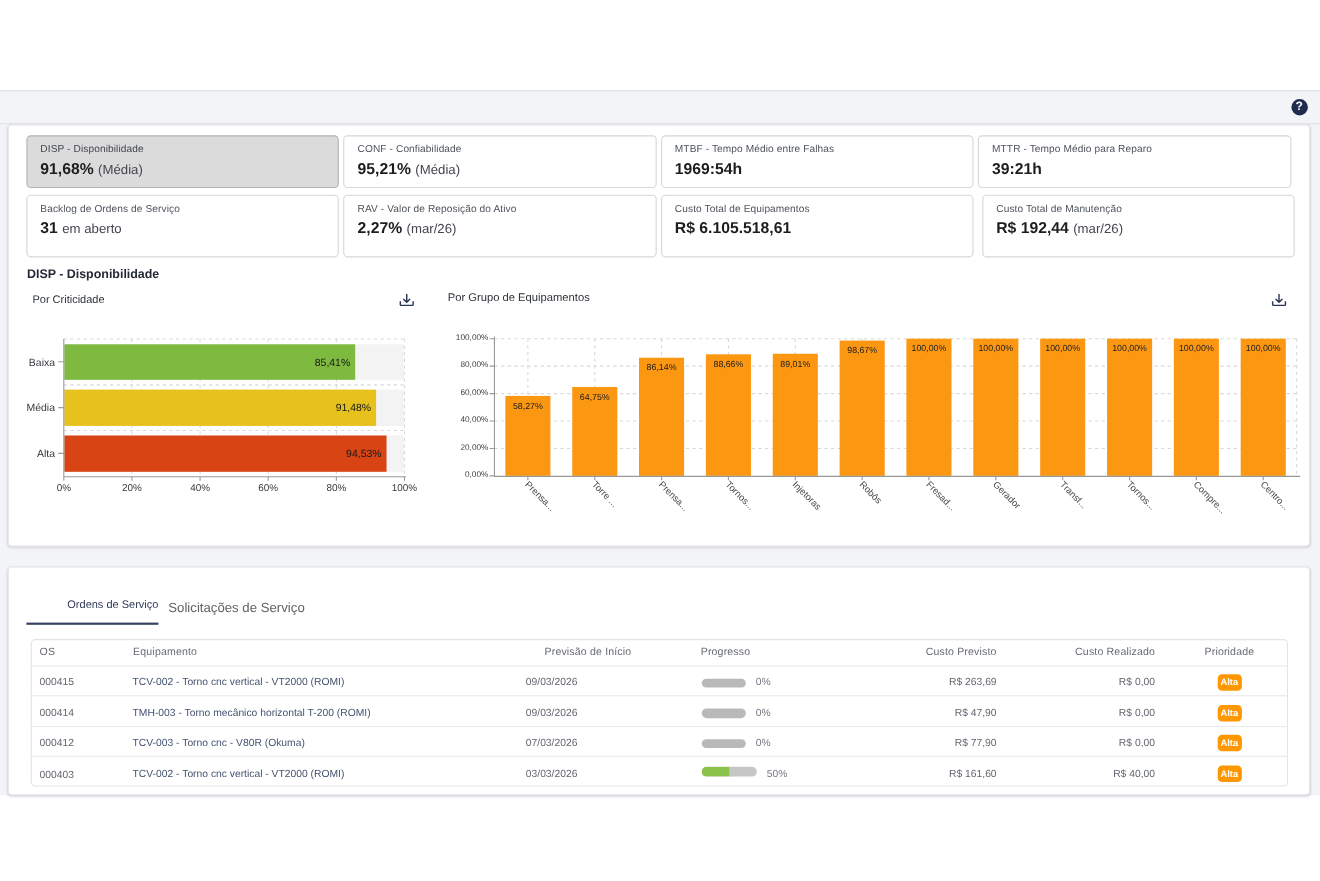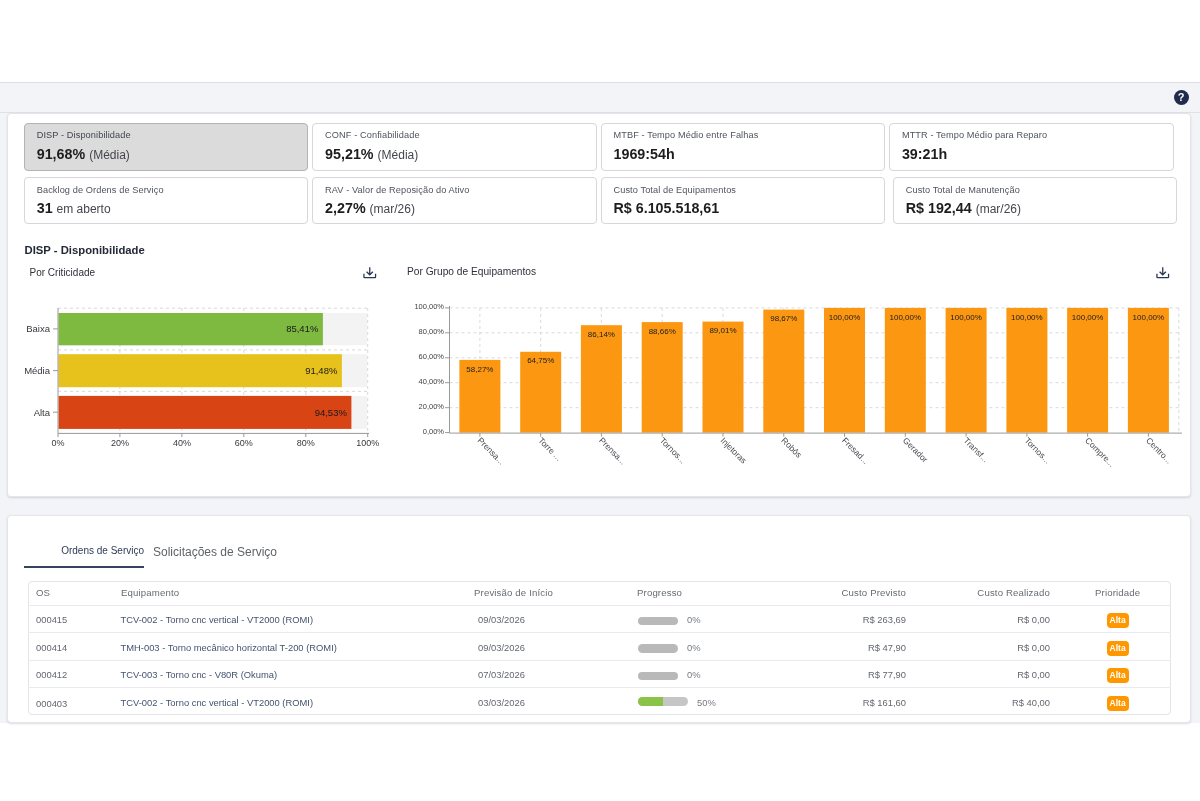--- a/index.html
+++ b/index.html
@@ -6,21 +6,21 @@
   body{width:1200px;height:801px;position:relative;font-family:"Liberation Sans",sans-serif;overflow:hidden;}
   .abs{position:absolute;}
   .app{position:absolute;left:0;top:82px;width:1200px;height:641px;background:#f3f4f8;border-top:1px solid #dcdde4;box-sizing:border-box;}
   .appbar-line{position:absolute;left:0;top:112px;width:1200px;height:1px;background:#e0e1e7;}
   .panel{position:absolute;background:#fff;border:1px solid #e4e4ea;border-radius:4px;box-shadow:0 1px 2px rgba(70,70,90,.18);box-sizing:border-box;}
   .card{position:absolute;border-radius:4px;box-sizing:border-box;width:284.4px;}
   .card .lbl{position:absolute;left:11.7px;top:6.7px;font-size:9.2px;color:#4e535c;letter-spacing:.1px;white-space:nowrap;}
   .card .val{position:absolute;left:11.7px;top:22.3px;font-size:14.3px;font-weight:bold;color:#1d1d1f;white-space:nowrap;}
   .card .val .suf{font-size:12px;font-weight:normal;color:#43464d;}
   .r1{top:122.8px;height:48.7px;background:#fff;border:1px solid #d6d6db;}
-  .r2{top:177px;height:47px;background:#fff;border:1px solid #d6d6db;}
+  .r2{top:177px;height:57px;background:#fff;border:1px solid #d6d6db;}
   .help{position:absolute;left:1173.5px;top:90.3px;width:15px;height:15px;border-radius:50%;background:#1f2c4d;color:#fff;font-size:11px;font-weight:bold;text-align:center;line-height:15px;}
   .dlicon{position:absolute;width:15.5px;height:15.5px;}
   .chip{position:absolute;left:1106.6px;width:22px;height:15px;border-radius:4px;background:#ff9800;color:#fff;font-size:8.5px;font-weight:bold;text-align:center;line-height:15px;}
   .trow{position:absolute;left:28px;width:1142.5px;border-top:1px solid #e9e9ee;}
   .cell{position:absolute;font-size:9.4px;color:#62666e;white-space:nowrap;}
   .hc{font-size:9.6px !important;letter-spacing:.15px;}
   .rr{transform:translateX(-100%);}
   .eq{color:#44536f;}
 </style>
 </head>
@@ -238,21 +238,21 @@
 <div class="panel" style="left:7px;top:515px;width:1183.5px;height:207.6px;"></div>
 
 <div class="abs" style="left:24px;top:545px;width:120px;text-align:right;font-size:10px;font-weight:normal;color:#2f3b55;">Ordens de Serviço</div>
 <div class="abs" style="left:144px;top:544.6px;width:142px;text-align:center;font-size:12px;color:#5f6368;">Solicitações de Serviço</div>
 <div class="abs" style="left:23.8px;top:565.5px;width:120px;height:2.3px;background:#36425f;"></div>
 
 <div class="abs" style="left:28px;top:580.5px;width:1142.5px;height:134px;border:1px solid #e3e3e8;border-radius:4px;box-sizing:border-box;"></div>
 
 <div class="cell hc" style="left:36px;top:587px;color:#666b72;">OS</div>
 <div class="cell hc" style="left:121px;top:587px;color:#666b72;">Equipamento</div>
-<div class="cell hc" style="left:474px;top:587px;color:#666b72;">Previsão de Início</div>
+<div class="cell hc" style="left:495px;top:587px;color:#666b72;">Previsão de Início</div>
 <div class="cell hc" style="left:637px;top:587px;color:#666b72;">Progresso</div>
 <div class="cell rr hc" style="left:906px;top:587px;color:#666b72;">Custo Previsto</div>
 <div class="cell rr hc" style="left:1050px;top:587px;color:#666b72;">Custo Realizado</div>
 <div class="cell hc" style="left:1095px;top:587px;color:#666b72;">Prioridade</div>
 
 <div class="trow" style="top:604.5px;"></div>
 <div class="trow" style="top:632px;"></div>
 <div class="trow" style="top:659.5px;"></div>
 <div class="trow" style="top:687px;"></div>
 

